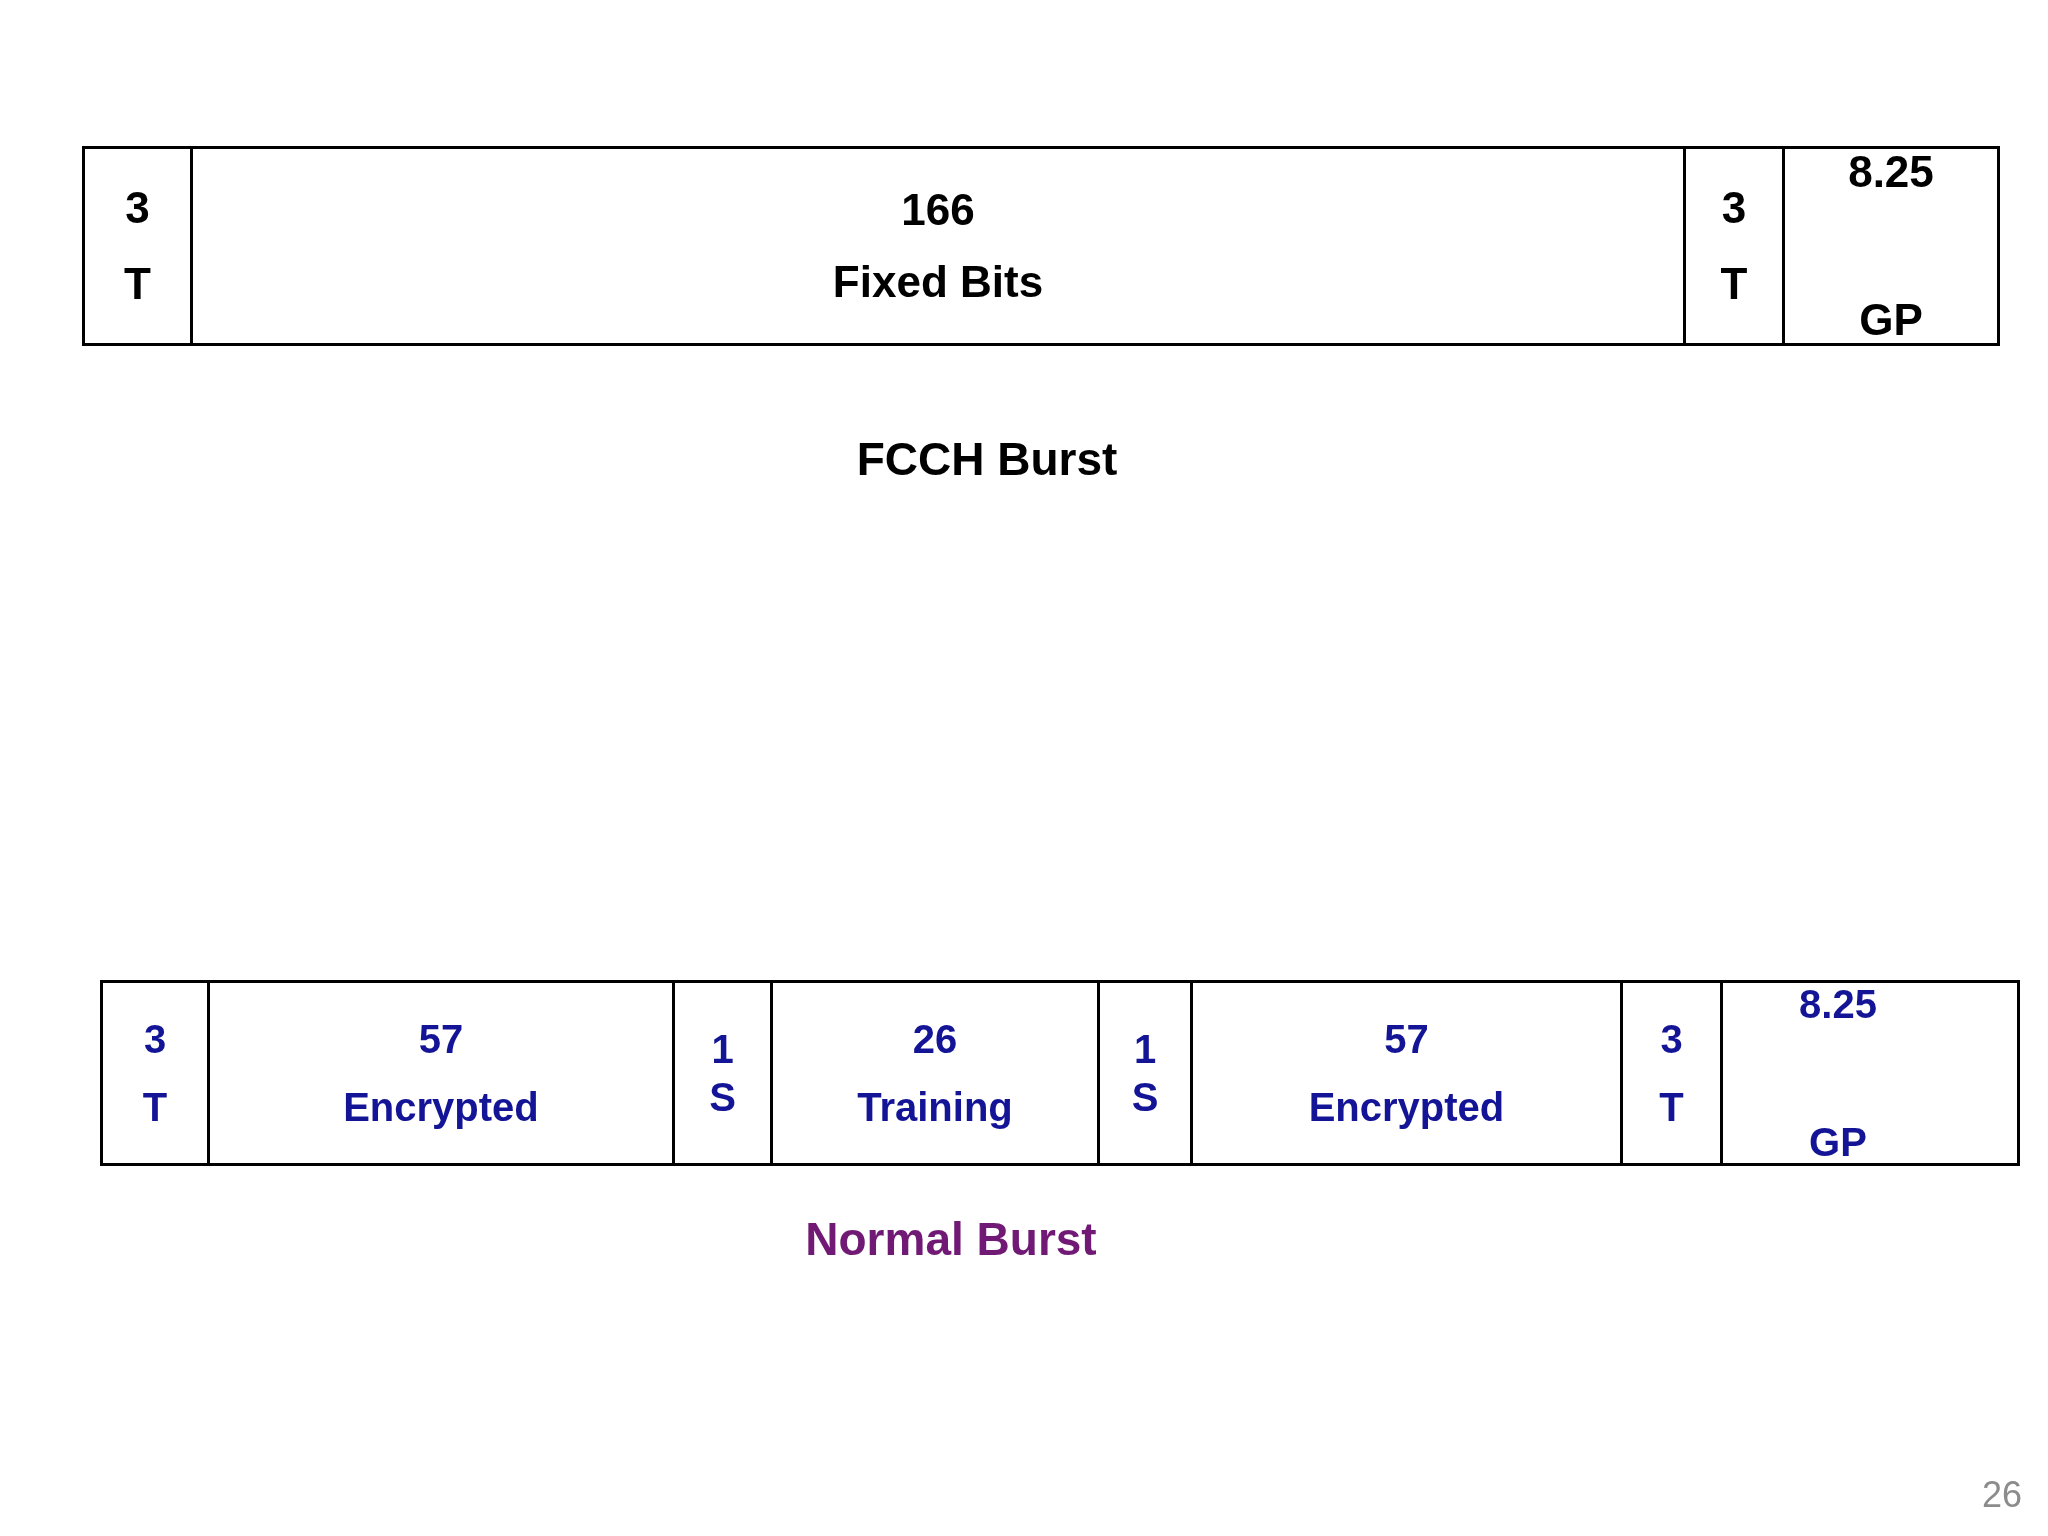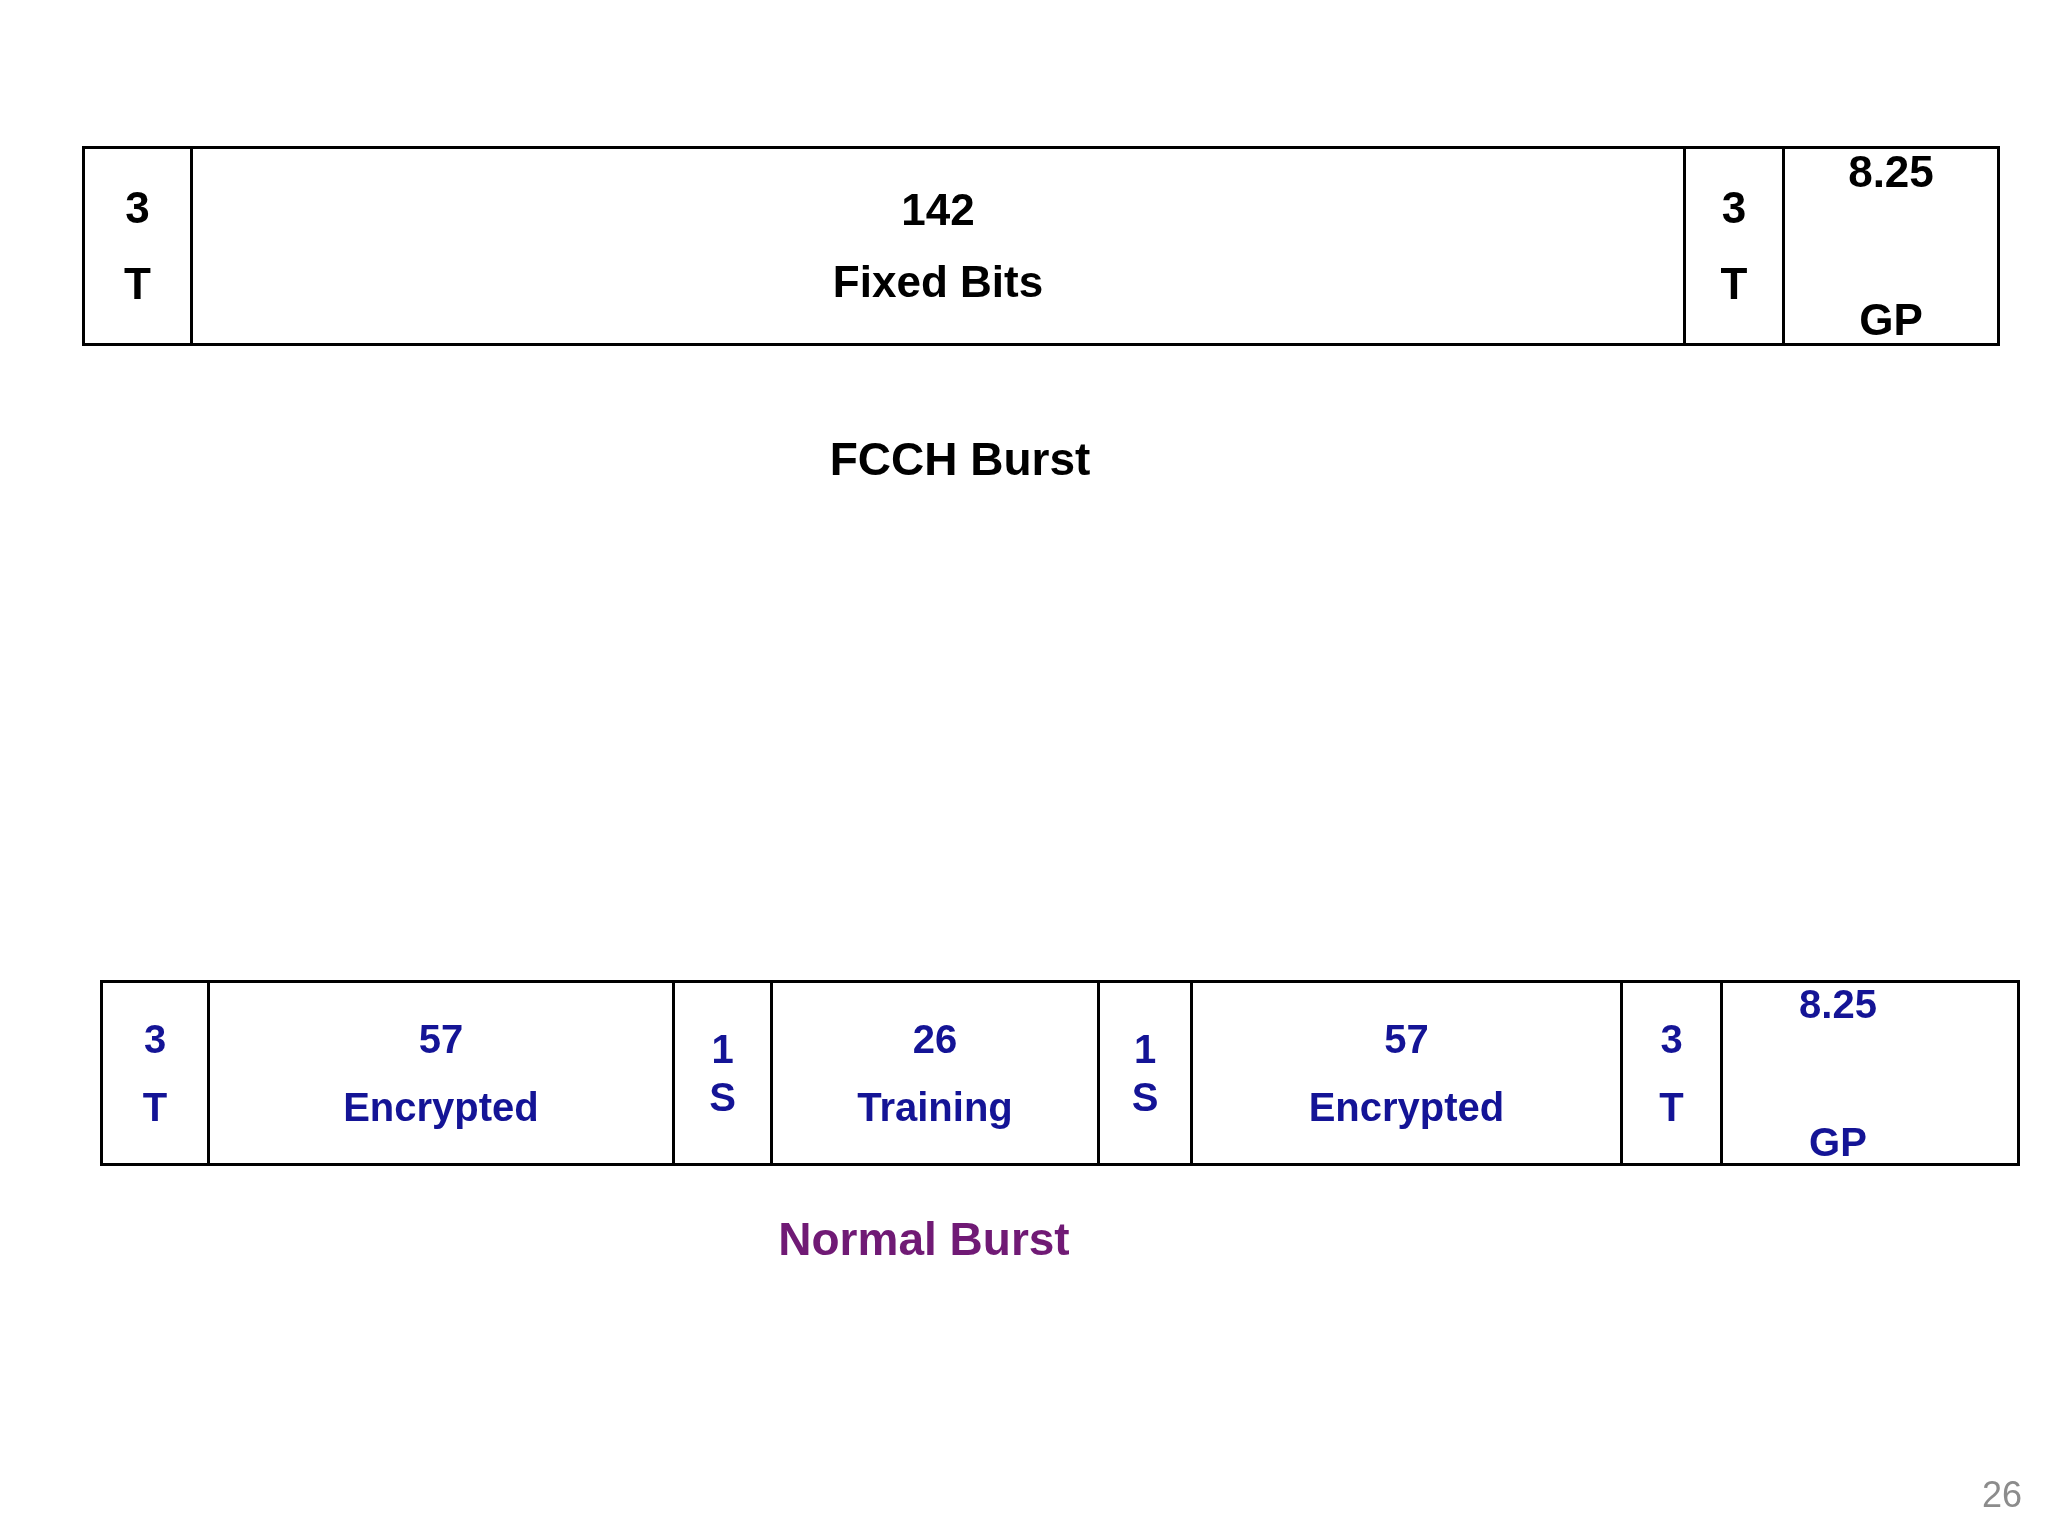--- a/index.html
+++ b/index.html
@@ -76,20 +76,21 @@
   }
   #normal-burst-table .cell-top   { font-size: 40px; margin-bottom: 26px; }
   #normal-burst-table .cell-bottom{ font-size: 40px; }
   #normal-burst-table .tight .cell-top    { margin-bottom: 6px; }
 
   
   .caption {
     position: absolute;
     font-weight: bold;
     white-space: nowrap;
+    margin-left: 27px;
   }
   #fcch-caption {
     left: 0;
     top: 432px;
     width: 1920px;
     text-align: center;
     font-size: 46px;
     color: #000000;
   }
   #normal-caption {
@@ -115,21 +116,21 @@
 <body>
 
 <div class="burst-table" id="fcch-burst-table">
 
   <div class="burst-cell narrow" style="width:108px;">
     <div class="cell-top">3</div>
     <div class="cell-bottom">T</div>
   </div>
 
   <div class="burst-cell" style="width:1493px;">
-    <div class="cell-top">142</div>
+    <div class="cell-top">166</div>
     <div class="cell-bottom">Fixed Bits</div>
   </div>
 
   <div class="burst-cell narrow" style="width:99px;">
     <div class="cell-top">3</div>
     <div class="cell-bottom">T</div>
   </div>
 
   <div class="burst-cell" style="width:212px;">
     <div class="cell-top">8.25</div>

